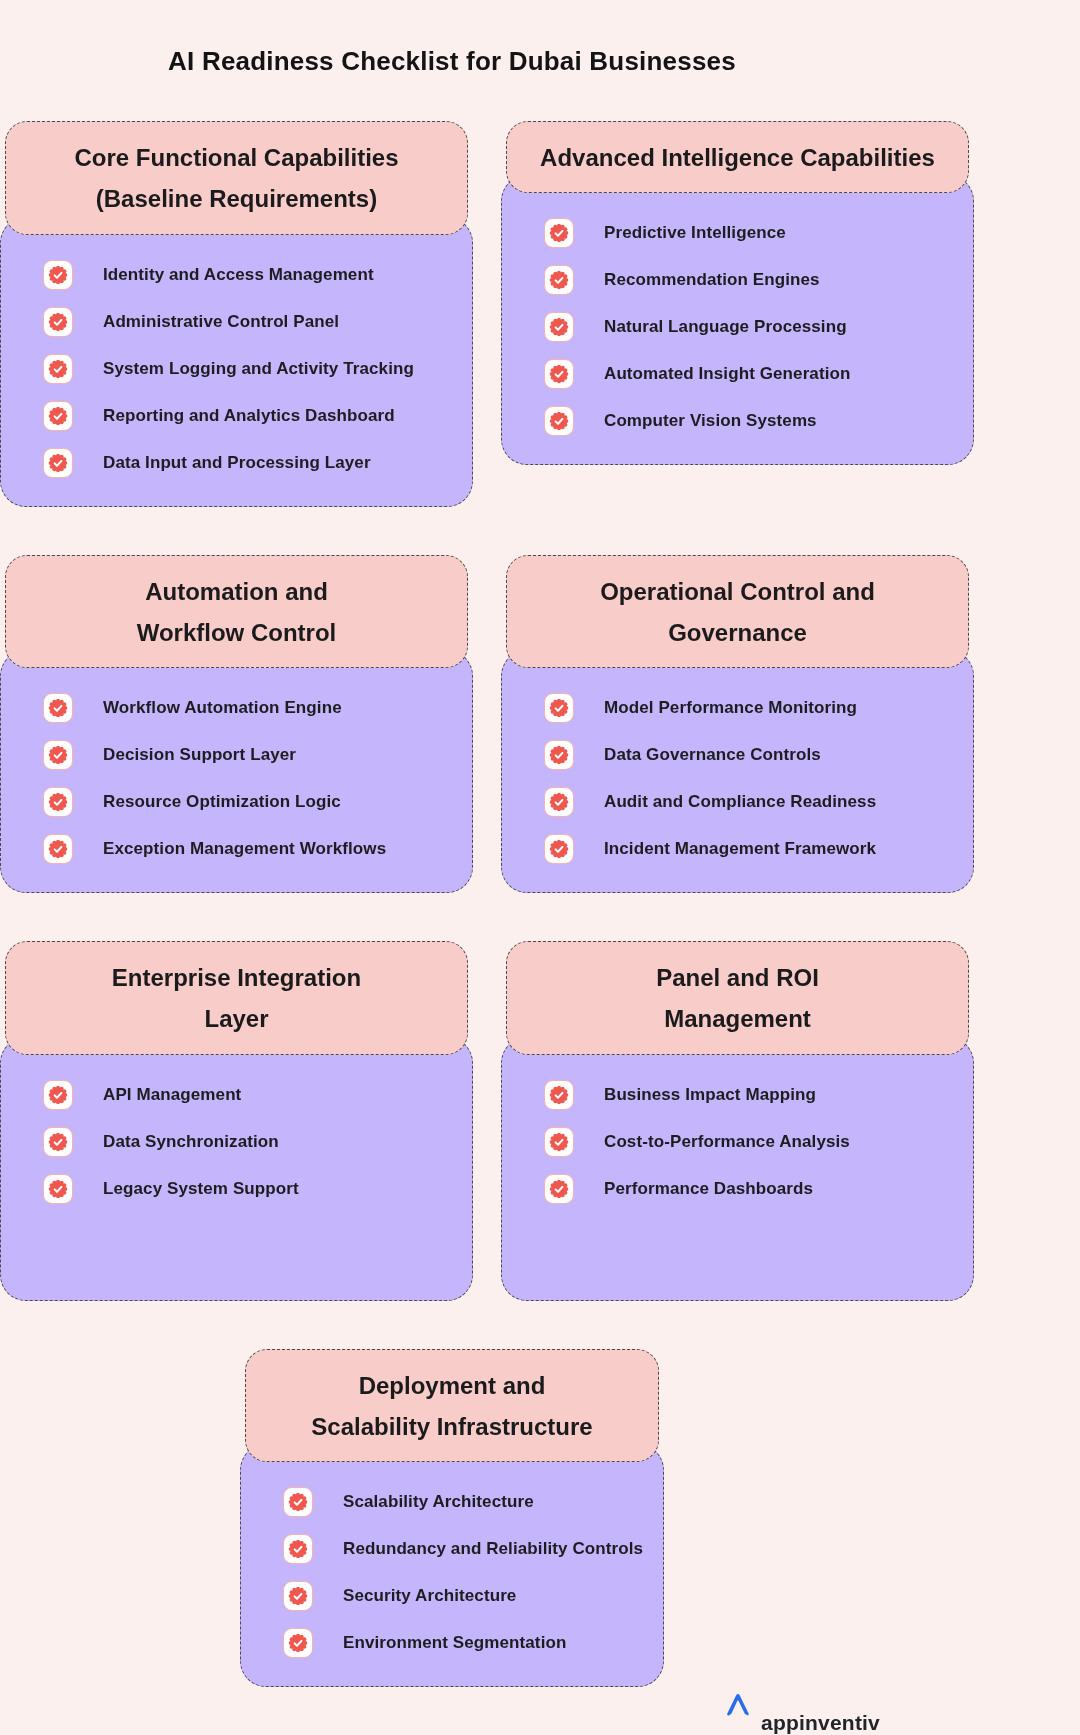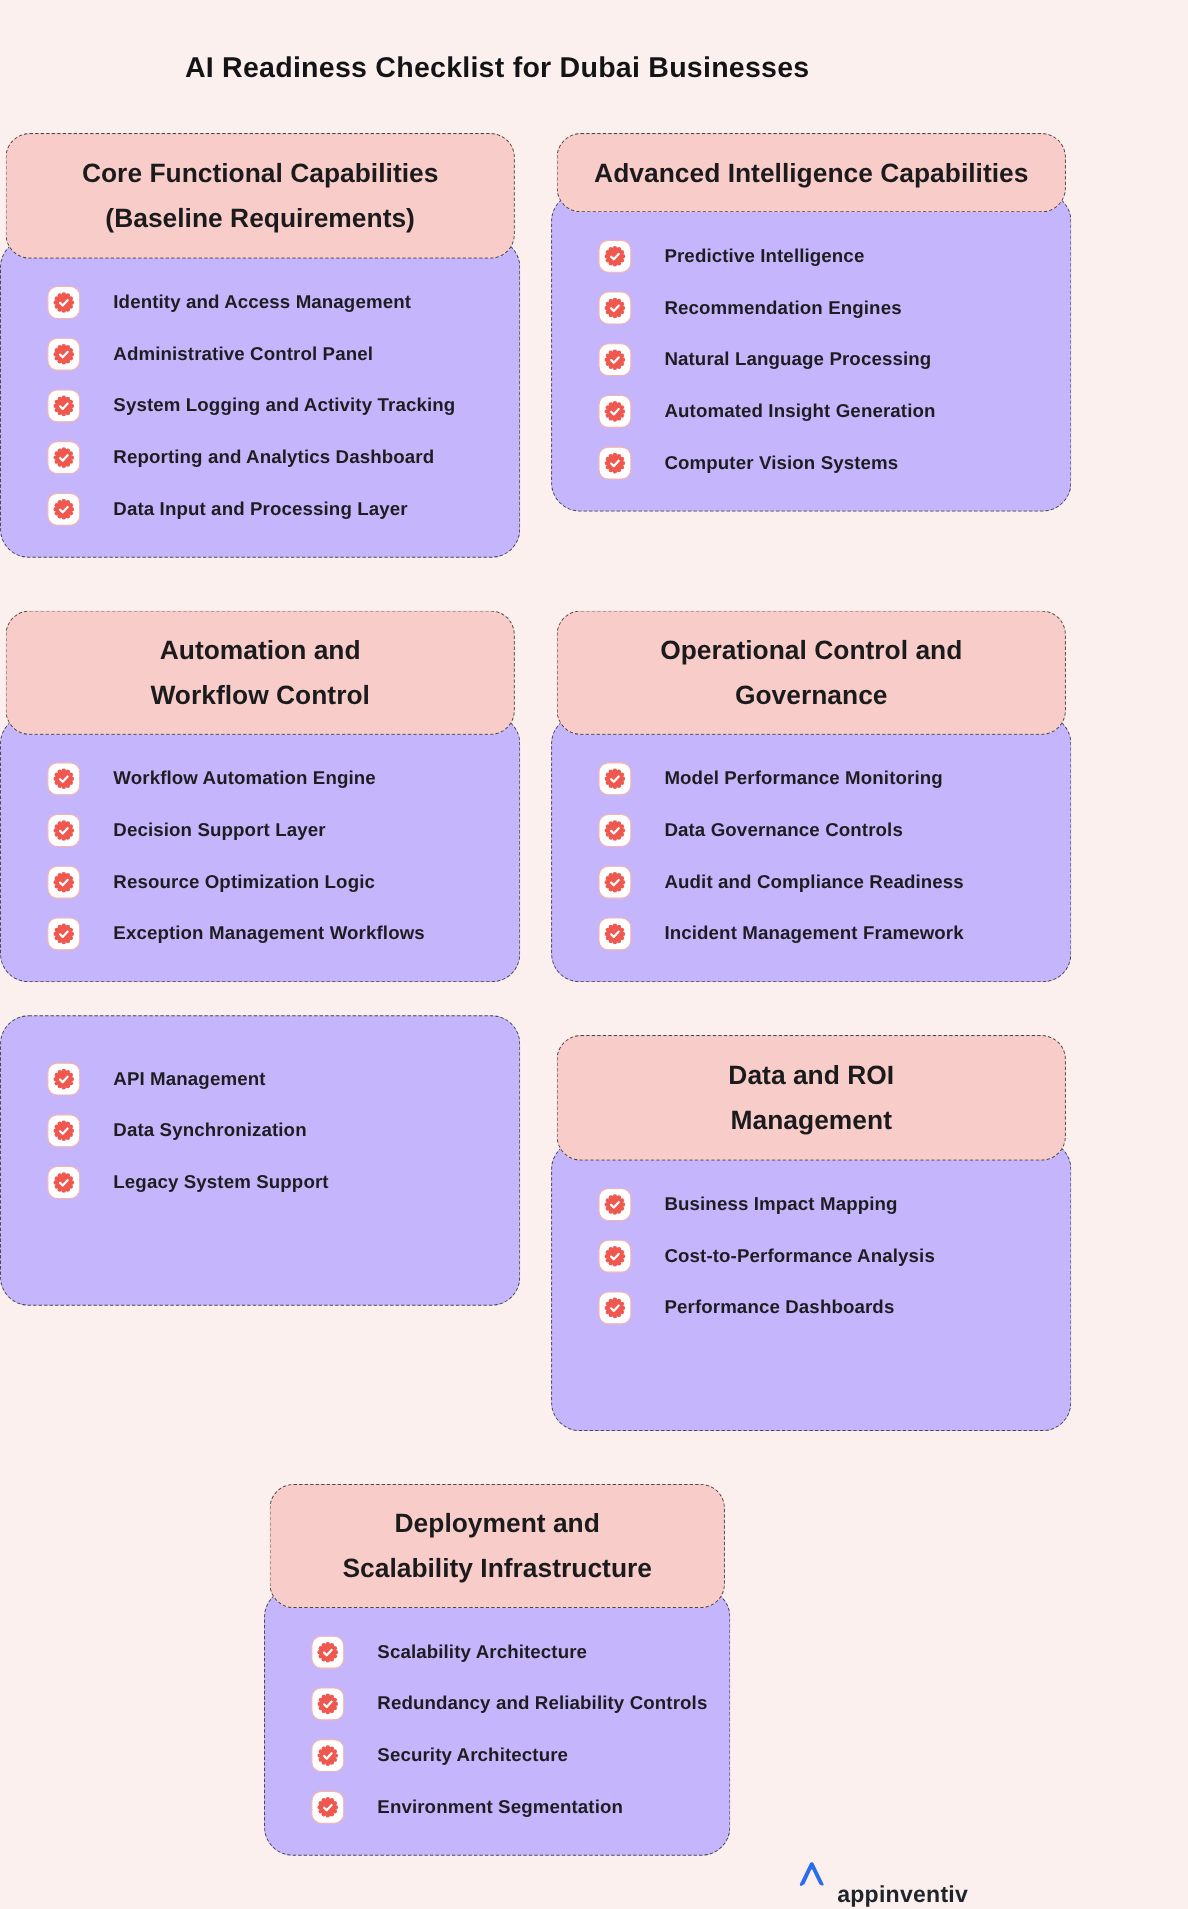--- a/index.html
+++ b/index.html
@@ -584,20 +584,24 @@
     </span>
     <span class="item-label">Incident Management Framework</span>
   </div>
 </div>
         </div>
       </div>
     </div>
 
     <div class="row">
       <div class="card card--tall">
+        <div class="card-header">
+          <span class="hline">Enterprise Integration</span>
+          <span class="hline">Layer</span>
+        </div>
         <div class="card-body">
           <div class="items">
   <div class="item">
     <span class="check">
       <svg width="22" height="22" viewBox="0 0 24 24" aria-hidden="true">
         <g fill="#EE584F">
           <circle cx="12" cy="12" r="8"></circle>
           <circle cx="20" cy="12" r="2.2"></circle>
           <circle cx="18.93" cy="16" r="2.2"></circle>
           <circle cx="16" cy="18.93" r="2.2"></circle>
@@ -662,21 +666,21 @@
         <path d="M8.3 12.4 L10.9 15 L15.8 9.7" fill="none" stroke="#FFFFFF" stroke-width="2.2" stroke-linecap="round" stroke-linejoin="round"></path>
       </svg>
     </span>
     <span class="item-label">Legacy System Support</span>
   </div>
 </div>
         </div>
       </div>
       <div class="card card--tall">
         <div class="card-header">
-          <span class="hline">Data and ROI</span>
+          <span class="hline">Panel and ROI</span>
           <span class="hline">Management</span>
         </div>
         <div class="card-body">
           <div class="items">
   <div class="item">
     <span class="check">
       <svg width="22" height="22" viewBox="0 0 24 24" aria-hidden="true">
         <g fill="#EE584F">
           <circle cx="12" cy="12" r="8"></circle>
           <circle cx="20" cy="12" r="2.2"></circle>

